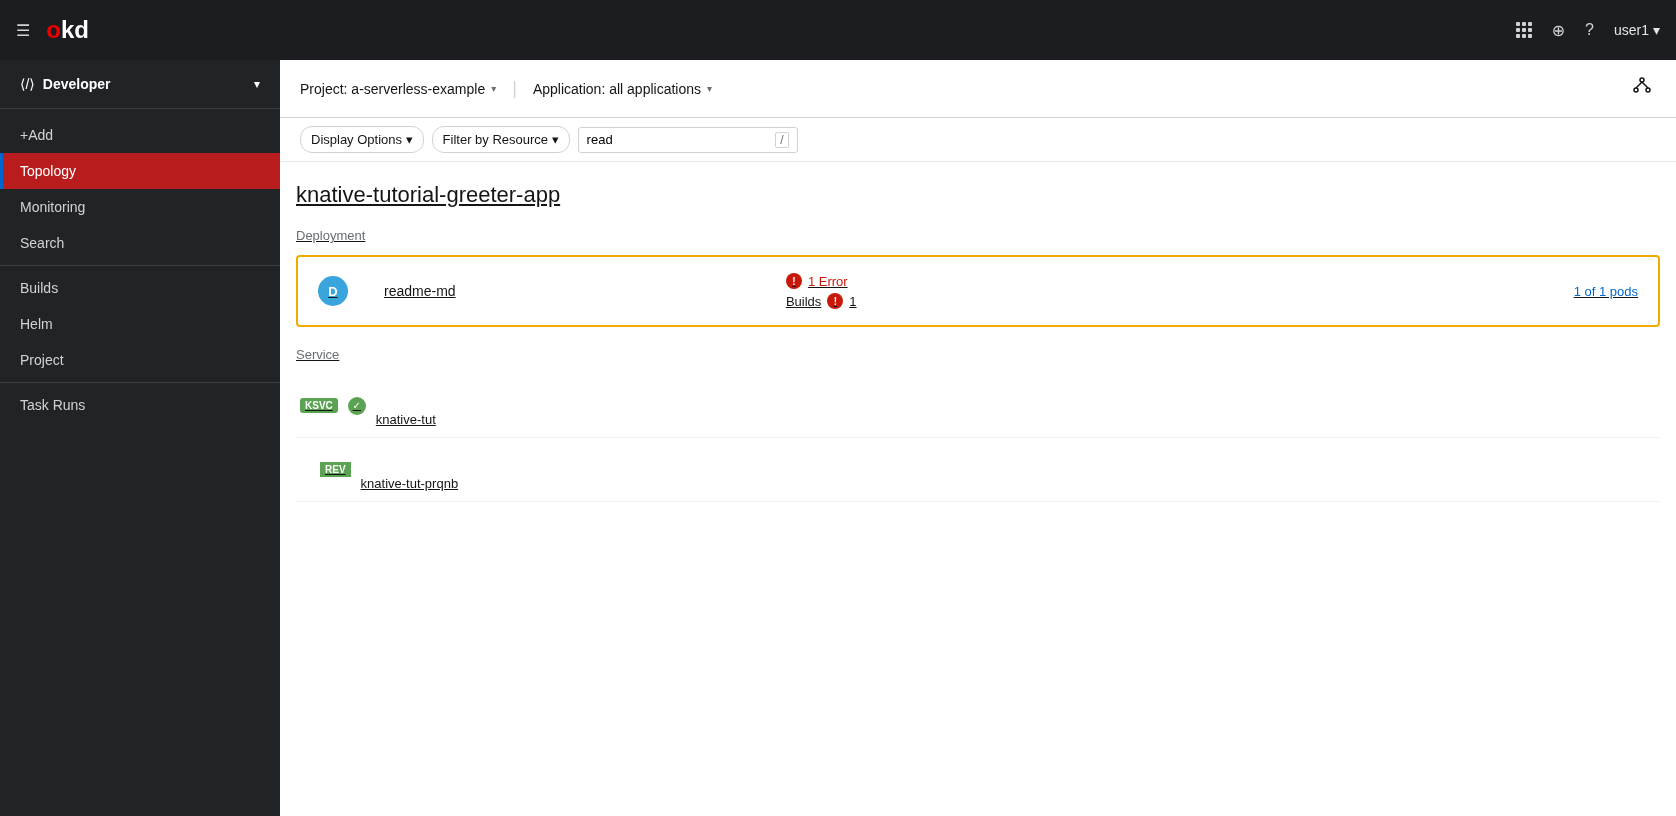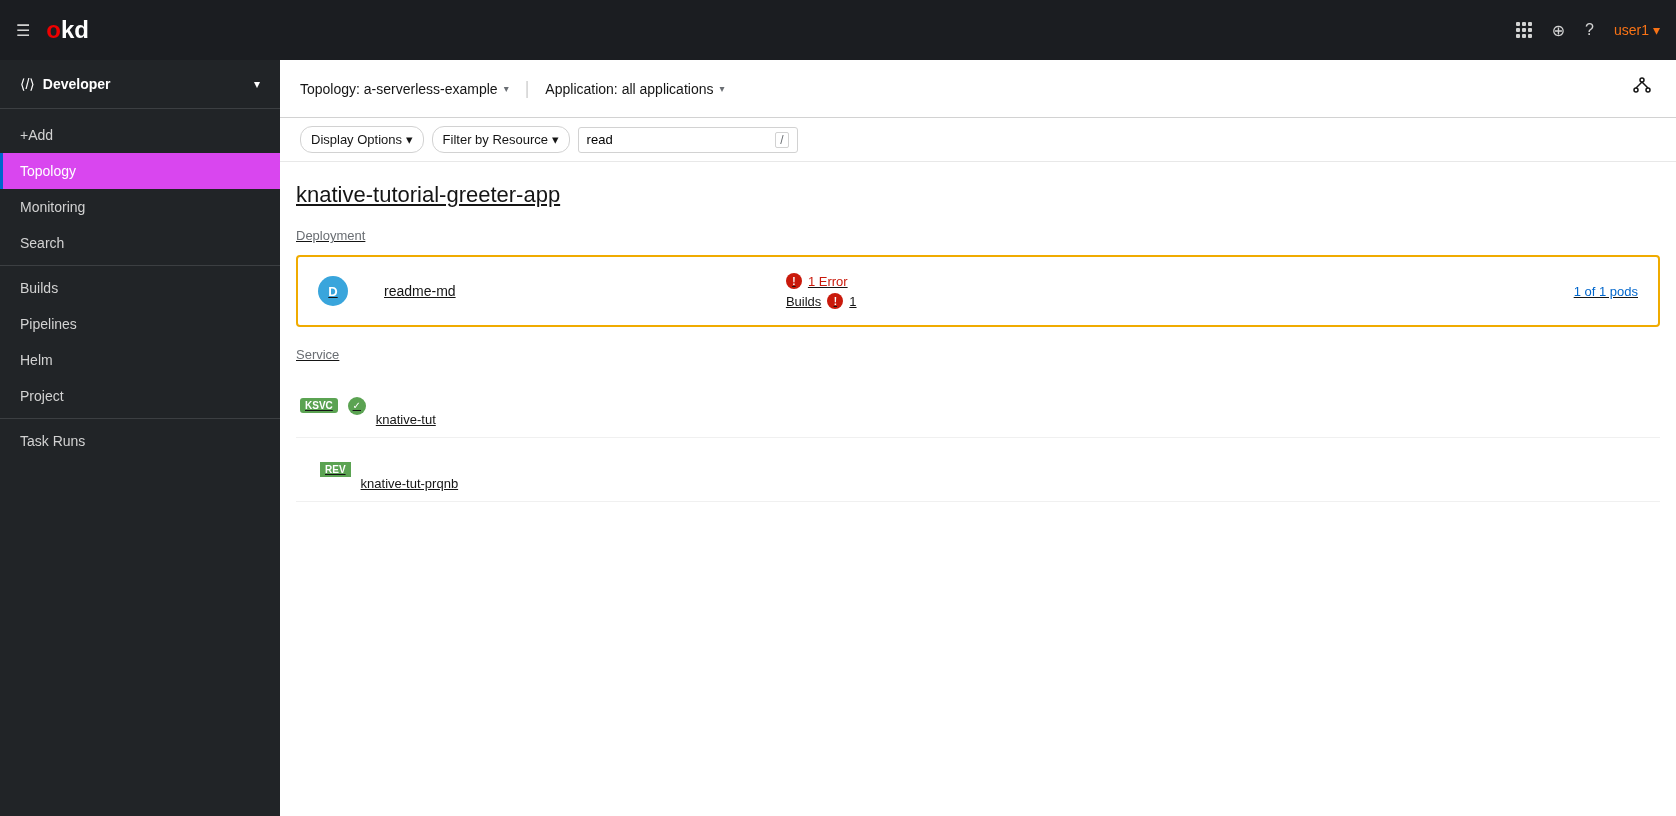--- a/index.html
+++ b/index.html
@@ -15,21 +15,21 @@
       padding: 0 16px;
       flex-shrink: 0;
       z-index: 100;
     }
     .top-nav-left { display: flex; align-items: center; gap: 16px; flex: 1; }
     .okd-logo { font-size: 24px; font-weight: bold; }
     .okd-logo span.o { color: #e00; }
     .okd-logo span.kd { color: #fff; }
     .top-nav-right { display: flex; align-items: center; gap: 20px; }
     .nav-icon-btn { color: #d2d2d2; font-size: 16px; cursor: pointer; background: none; border: none; display: flex; align-items: center; }
-    .user-menu { color: #f97316; font-size: 14px; cursor: pointer; display: flex; align-items: center; gap: 4px; }
+    .user-menu { color: #e5e5e5; font-size: 14px; cursor: pointer; display: flex; align-items: center; gap: 4px; }
 
     
     .main-layout { display: flex; flex: 1; overflow: hidden; }
 
     
     .sidebar {
       width: 280px;
       background: #212427;
       color: #d2d2d2;
       flex-shrink: 0;
@@ -55,21 +55,21 @@
     .sidebar-nav-item {
       padding: 10px 20px;
       cursor: pointer;
       font-size: 14px;
       color: #d2d2d2;
       display: flex;
       align-items: center;
       gap: 8px;
     }
     .sidebar-nav-item.active {
-      background: #d946ef;
+      background: #b91c1c;
       color: #fff;
       border-left: 3px solid #06c;
       padding-left: 17px;
     }
     .sidebar-divider { border: none; border-top: 1px solid #3c3f42; margin: 4px 0; }
 
     
     .content-area {
       flex: 1;
       display: flex;
@@ -358,40 +358,37 @@
         <span>Monitoring</span>
       </li>
       <li class="sidebar-nav-item">
         <span>Search</span>
       </li>
       <hr class="sidebar-divider">
       <li class="sidebar-nav-item">
         <span>Builds</span>
       </li>
       <li class="sidebar-nav-item">
-        <span>Pipelines</span>
-      </li>
-      <li class="sidebar-nav-item">
         <span>Helm</span>
       </li>
       <li class="sidebar-nav-item">
         <span>Project</span>
       </li>
       <hr class="sidebar-divider">
       <li class="sidebar-nav-item">
         <span>Task Runs</span>
       </li>
     </ul>
   </aside>
 
   <div class="content-area">
 
     <div class="content-header">
       <div class="project-selector">
-        <span>Topology: a-serverless-example</span>
+        <span>Project: a-serverless-example</span>
         <span class="selector-chevron">▾</span>
       </div>
       <span class="selector-separator">|</span>
       <div class="app-selector">
         <span>Application: all applications</span>
         <span class="selector-chevron">▾</span>
       </div>
       <div class="header-spacer"></div>
       <button class="header-icon-btn">
         <span>

